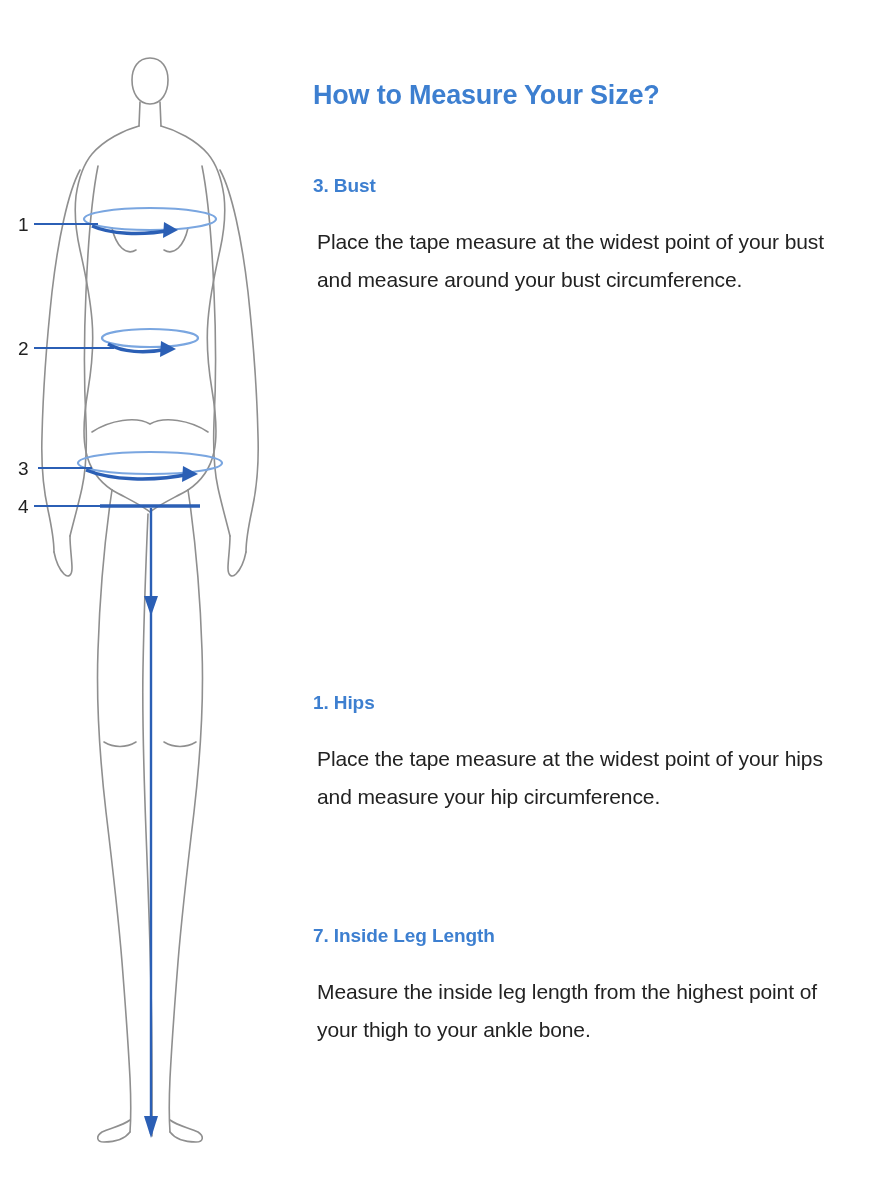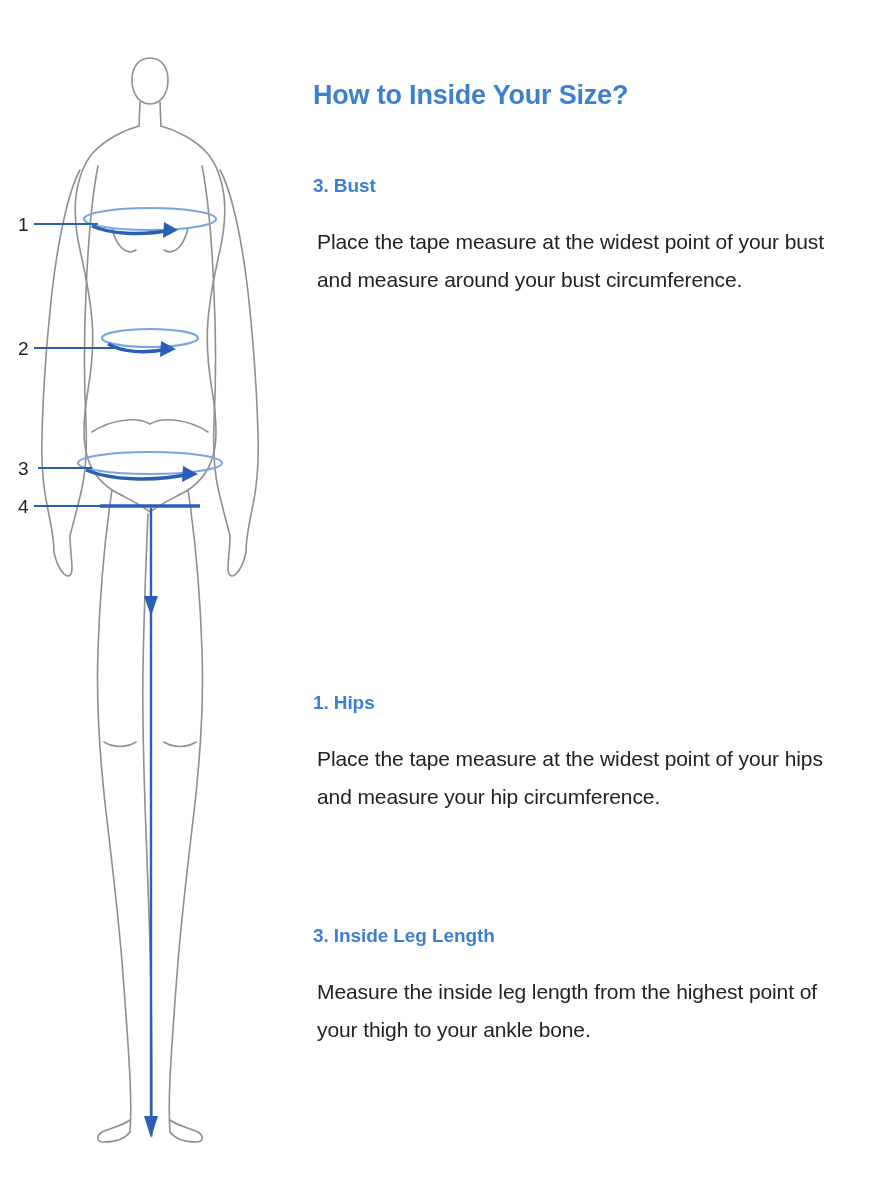--- a/index.html
+++ b/index.html
@@ -178,34 +178,34 @@
       </g>
       <text class="measure-label" x="18" y="231">1</text>
       <text class="measure-label" x="18" y="355">2</text>
       <text class="measure-label" x="18" y="475">3</text>
       <text class="measure-label" x="18" y="513">4</text>
     </svg>
   </div>
 
   <div class="text-pane">
 
-    <div class="heading">How to Inside Your Size?</div>
+    <div class="heading">How to Measure Your Size?</div>
 
     <div class="section s1">
       <p class="section-title">3. Bust</p>
       <p class="section-body">Place the tape measure at the widest point of your bust and measure around your bust circumference.</p>
     </div>
 
     <div class="section s2">
     </div>
 
     <div class="section s3">
       <p class="section-title">1. Hips</p>
       <p class="section-body">Place the tape measure at the widest point of your hips and measure your hip circumference.</p>
     </div>
 
     <div class="section s4">
-      <p class="section-title">3. Inside Leg Length</p>
+      <p class="section-title">7. Inside Leg Length</p>
       <p class="section-body">Measure the inside leg length from the highest point of your thigh to your ankle bone.</p>
     </div>
 
   </div>
 </div>
 
 </body></html>

